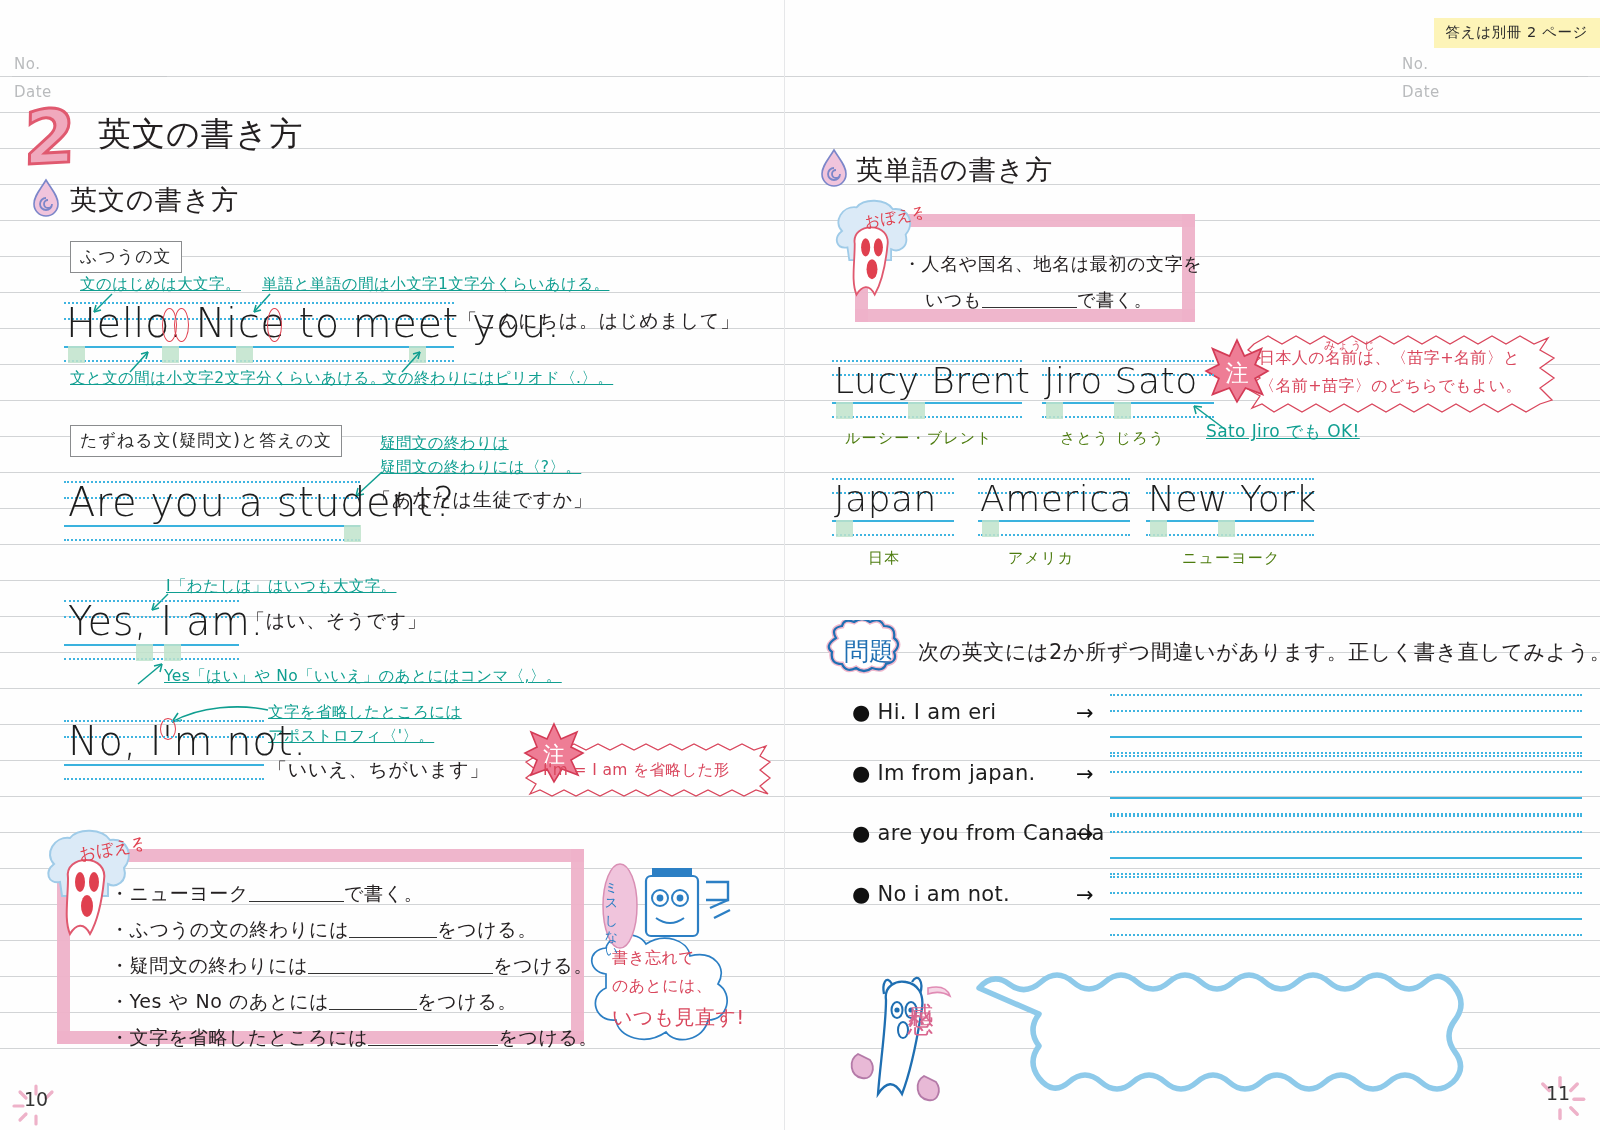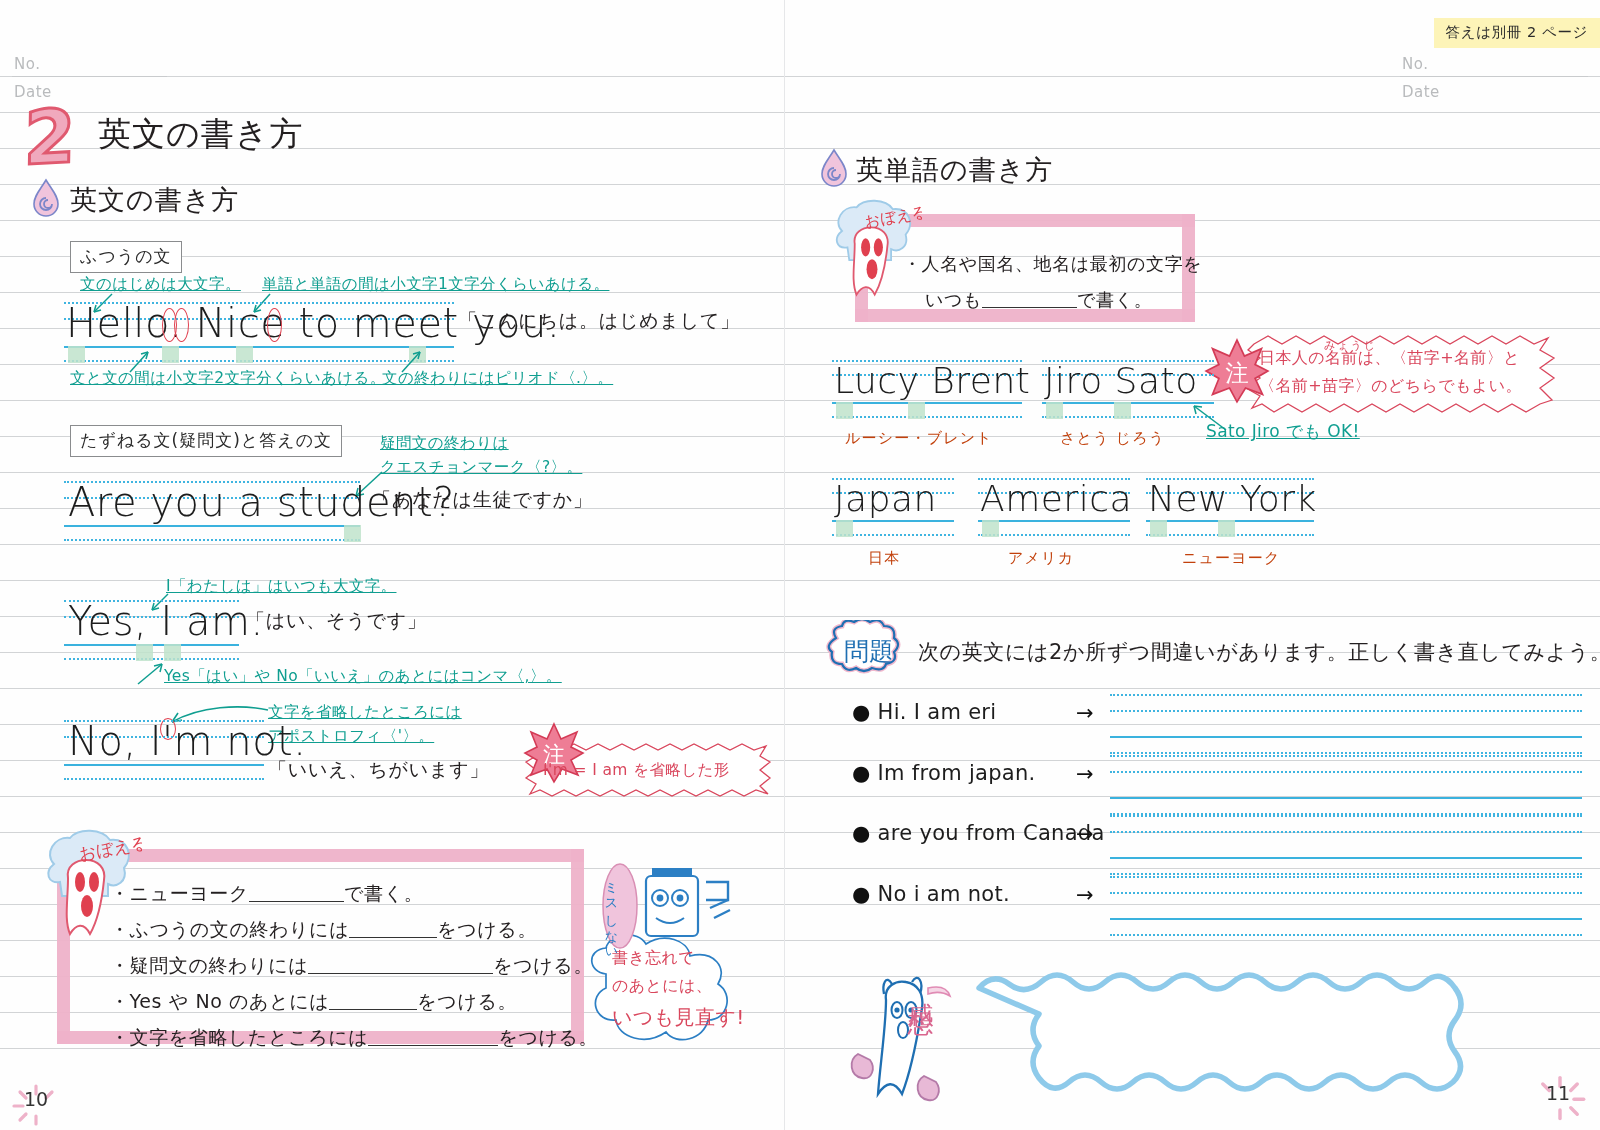--- a/index.html
+++ b/index.html
@@ -47,21 +47,21 @@
     position:absolute;border:1px solid #8a8c8e;background:#fff;
     font-size:17px;color:#2a2a2a;padding:3px 9px 4px 9px;white-space:nowrap;letter-spacing:1px;
   }
 
   
   .note-teal{position:absolute;color:#0f9e90;font-size:15.5px;letter-spacing:.4px;white-space:nowrap;text-decoration:underline;}
   
   .note-red{position:absolute;color:#d9465c;font-size:15.5px;letter-spacing:.4px;white-space:nowrap;}
   
   .body-jp{position:absolute;color:#231f20;font-size:19px;letter-spacing:.6px;white-space:nowrap;}
-  .small-jp{position:absolute;color:#c2410c;font-size:15px;letter-spacing:1.2px;white-space:nowrap;}
+  .small-jp{position:absolute;color:#4d7c0f;font-size:15px;letter-spacing:1.2px;white-space:nowrap;}
 
   
   .eng{
     position:absolute;color:#1d1d1d;
     font-family:"DejaVu Sans","Liberation Sans",sans-serif;
     font-weight:300;letter-spacing:.5px;white-space:nowrap;
   }
   .eng-big{font-size:40px;}
   .eng-name{font-size:36px;}
 
@@ -194,21 +194,21 @@
   </svg>
   <svg class="abs" style="left:398px;top:348px;" width="30" height="26">
     <path d="M4 24 L22 4" stroke="#0f9e90" stroke-width="1.5" fill="none"></path>
     <path d="M22 4 L15 6 M22 4 L20 11" stroke="#0f9e90" stroke-width="1.5" fill="none"></path>
   </svg>
   <div class="note-teal" style="left:70px;top:368px;">文と文の間は小文字2文字分くらいあける。</div>
   <div class="note-teal" style="left:382px;top:368px;">文の終わりにはピリオド〈.〉。</div>
 
   <div class="boxlabel" style="left:70px;top:425px;">たずねる文(疑問文)と答えの文</div>
   <div class="note-teal" style="left:380px;top:433px;">疑問文の終わりは</div>
-  <div class="note-teal" style="left:380px;top:457px;">クエスチョンマーク〈?〉。</div>
+  <div class="note-teal" style="left:380px;top:457px;">疑問文の終わりには〈?〉。</div>
   <svg class="abs" style="left:350px;top:470px;" width="36" height="30">
     <path d="M32 2 L6 26" stroke="#0f9e90" stroke-width="1.5" fill="none"></path>
     <path d="M6 26 L14 24 M6 26 L8 18" stroke="#0f9e90" stroke-width="1.5" fill="none"></path>
   </svg>
 
   <div class="hw" style="left:64px;top:481px;width:296px;height:60px;">
     <div class="dotted" style="top:0;"></div>
     <div class="dotted" style="top:16px;"></div>
     <div class="solid" style="top:44px;"></div>
     <div class="dotted" style="top:58px;"></div>

